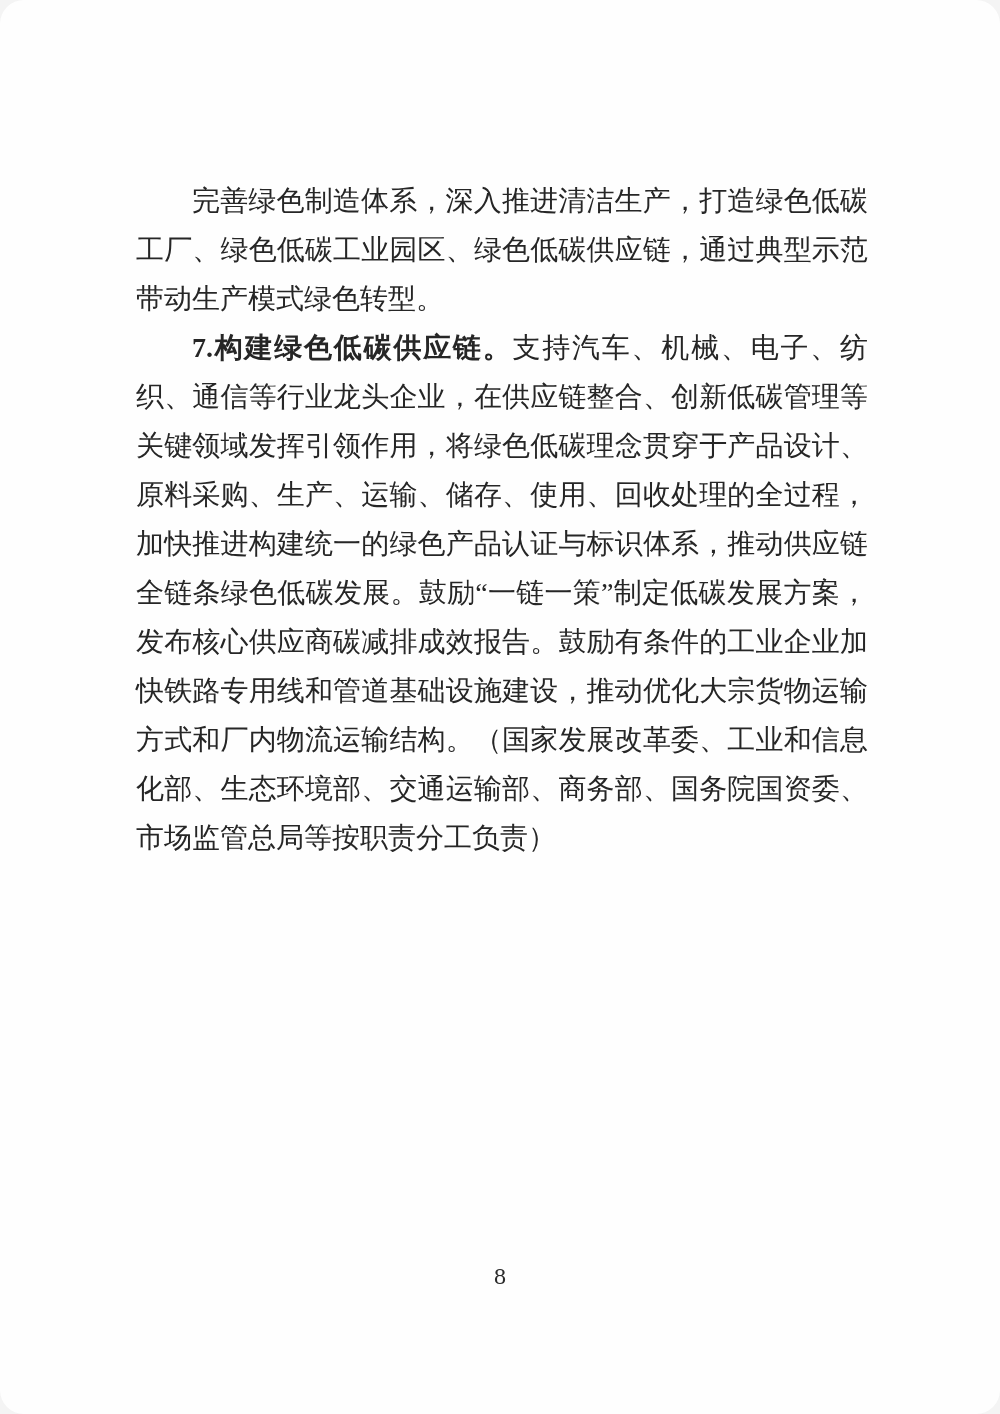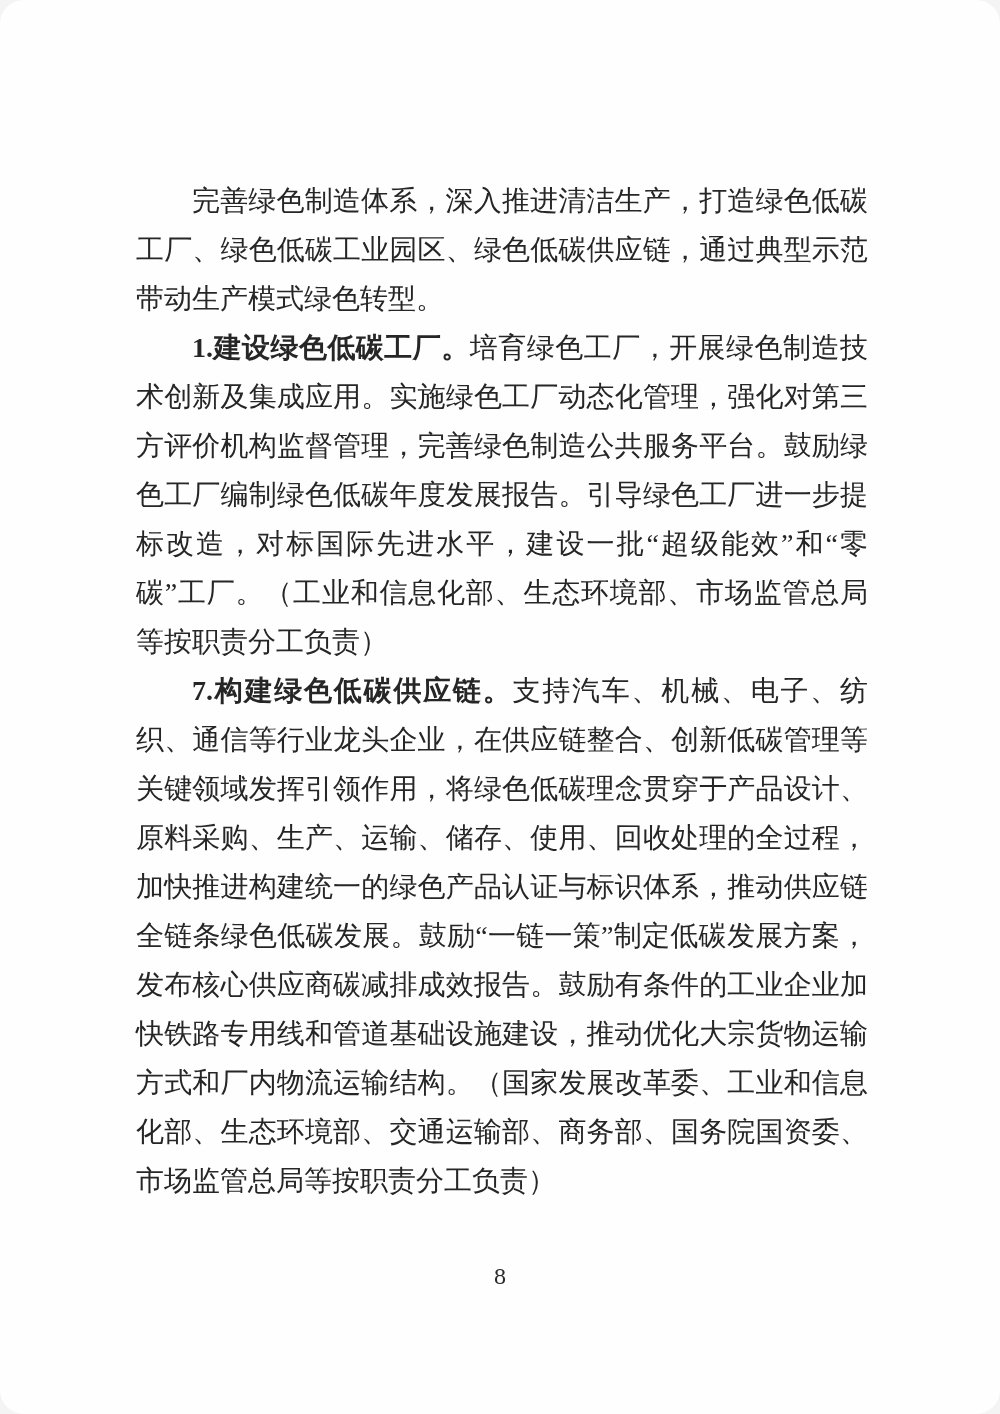--- a/index.html
+++ b/index.html
@@ -46,17 +46,16 @@
     line-height: 32px;
     color: #2a2a2a;
   }
 </style>
 </head>
 <body>
 
 <div class="page">
   <div class="content">
     <p class="para"><span class="lead"></span><span>完善绿色制造体系，深入推进清洁生产，打造绿色低碳工厂、绿色低碳工业园区、绿色低碳供应链，通过典型示范带动生产模式绿色转型。</span></p>
-    <p class="para"><span class="lead">1.建设绿色低碳工厂。</span><span>培育绿色工厂，开展绿色制造技术创新及集成应用。实施绿色工厂动态化管理，强化对第三方评价机构监督管理，完善绿色制造公共服务平台。鼓励绿色工厂编制绿色低碳年度发展报告。引导绿色工厂进一步提标改造，对标国际先进水平，建设一批“超级能效”和“零碳”工厂。（工业和信息化部、生态环境部、市场监管总局等按职责分工负责）</span></p>
     <p class="para"><span class="lead">7.构建绿色低碳供应链。</span><span>支持汽车、机械、电子、纺织、通信等行业龙头企业，在供应链整合、创新低碳管理等关键领域发挥引领作用，将绿色低碳理念贯穿于产品设计、原料采购、生产、运输、储存、使用、回收处理的全过程，加快推进构建统一的绿色产品认证与标识体系，推动供应链全链条绿色低碳发展。鼓励“一链一策”制定低碳发展方案，发布核心供应商碳减排成效报告。鼓励有条件的工业企业加快铁路专用线和管道基础设施建设，推动优化大宗货物运输方式和厂内物流运输结构。（国家发展改革委、工业和信息化部、生态环境部、交通运输部、商务部、国务院国资委、市场监管总局等按职责分工负责）</span></p>
   </div>
   <div class="page-number">8</div>
 </div>
 
 </body></html>

